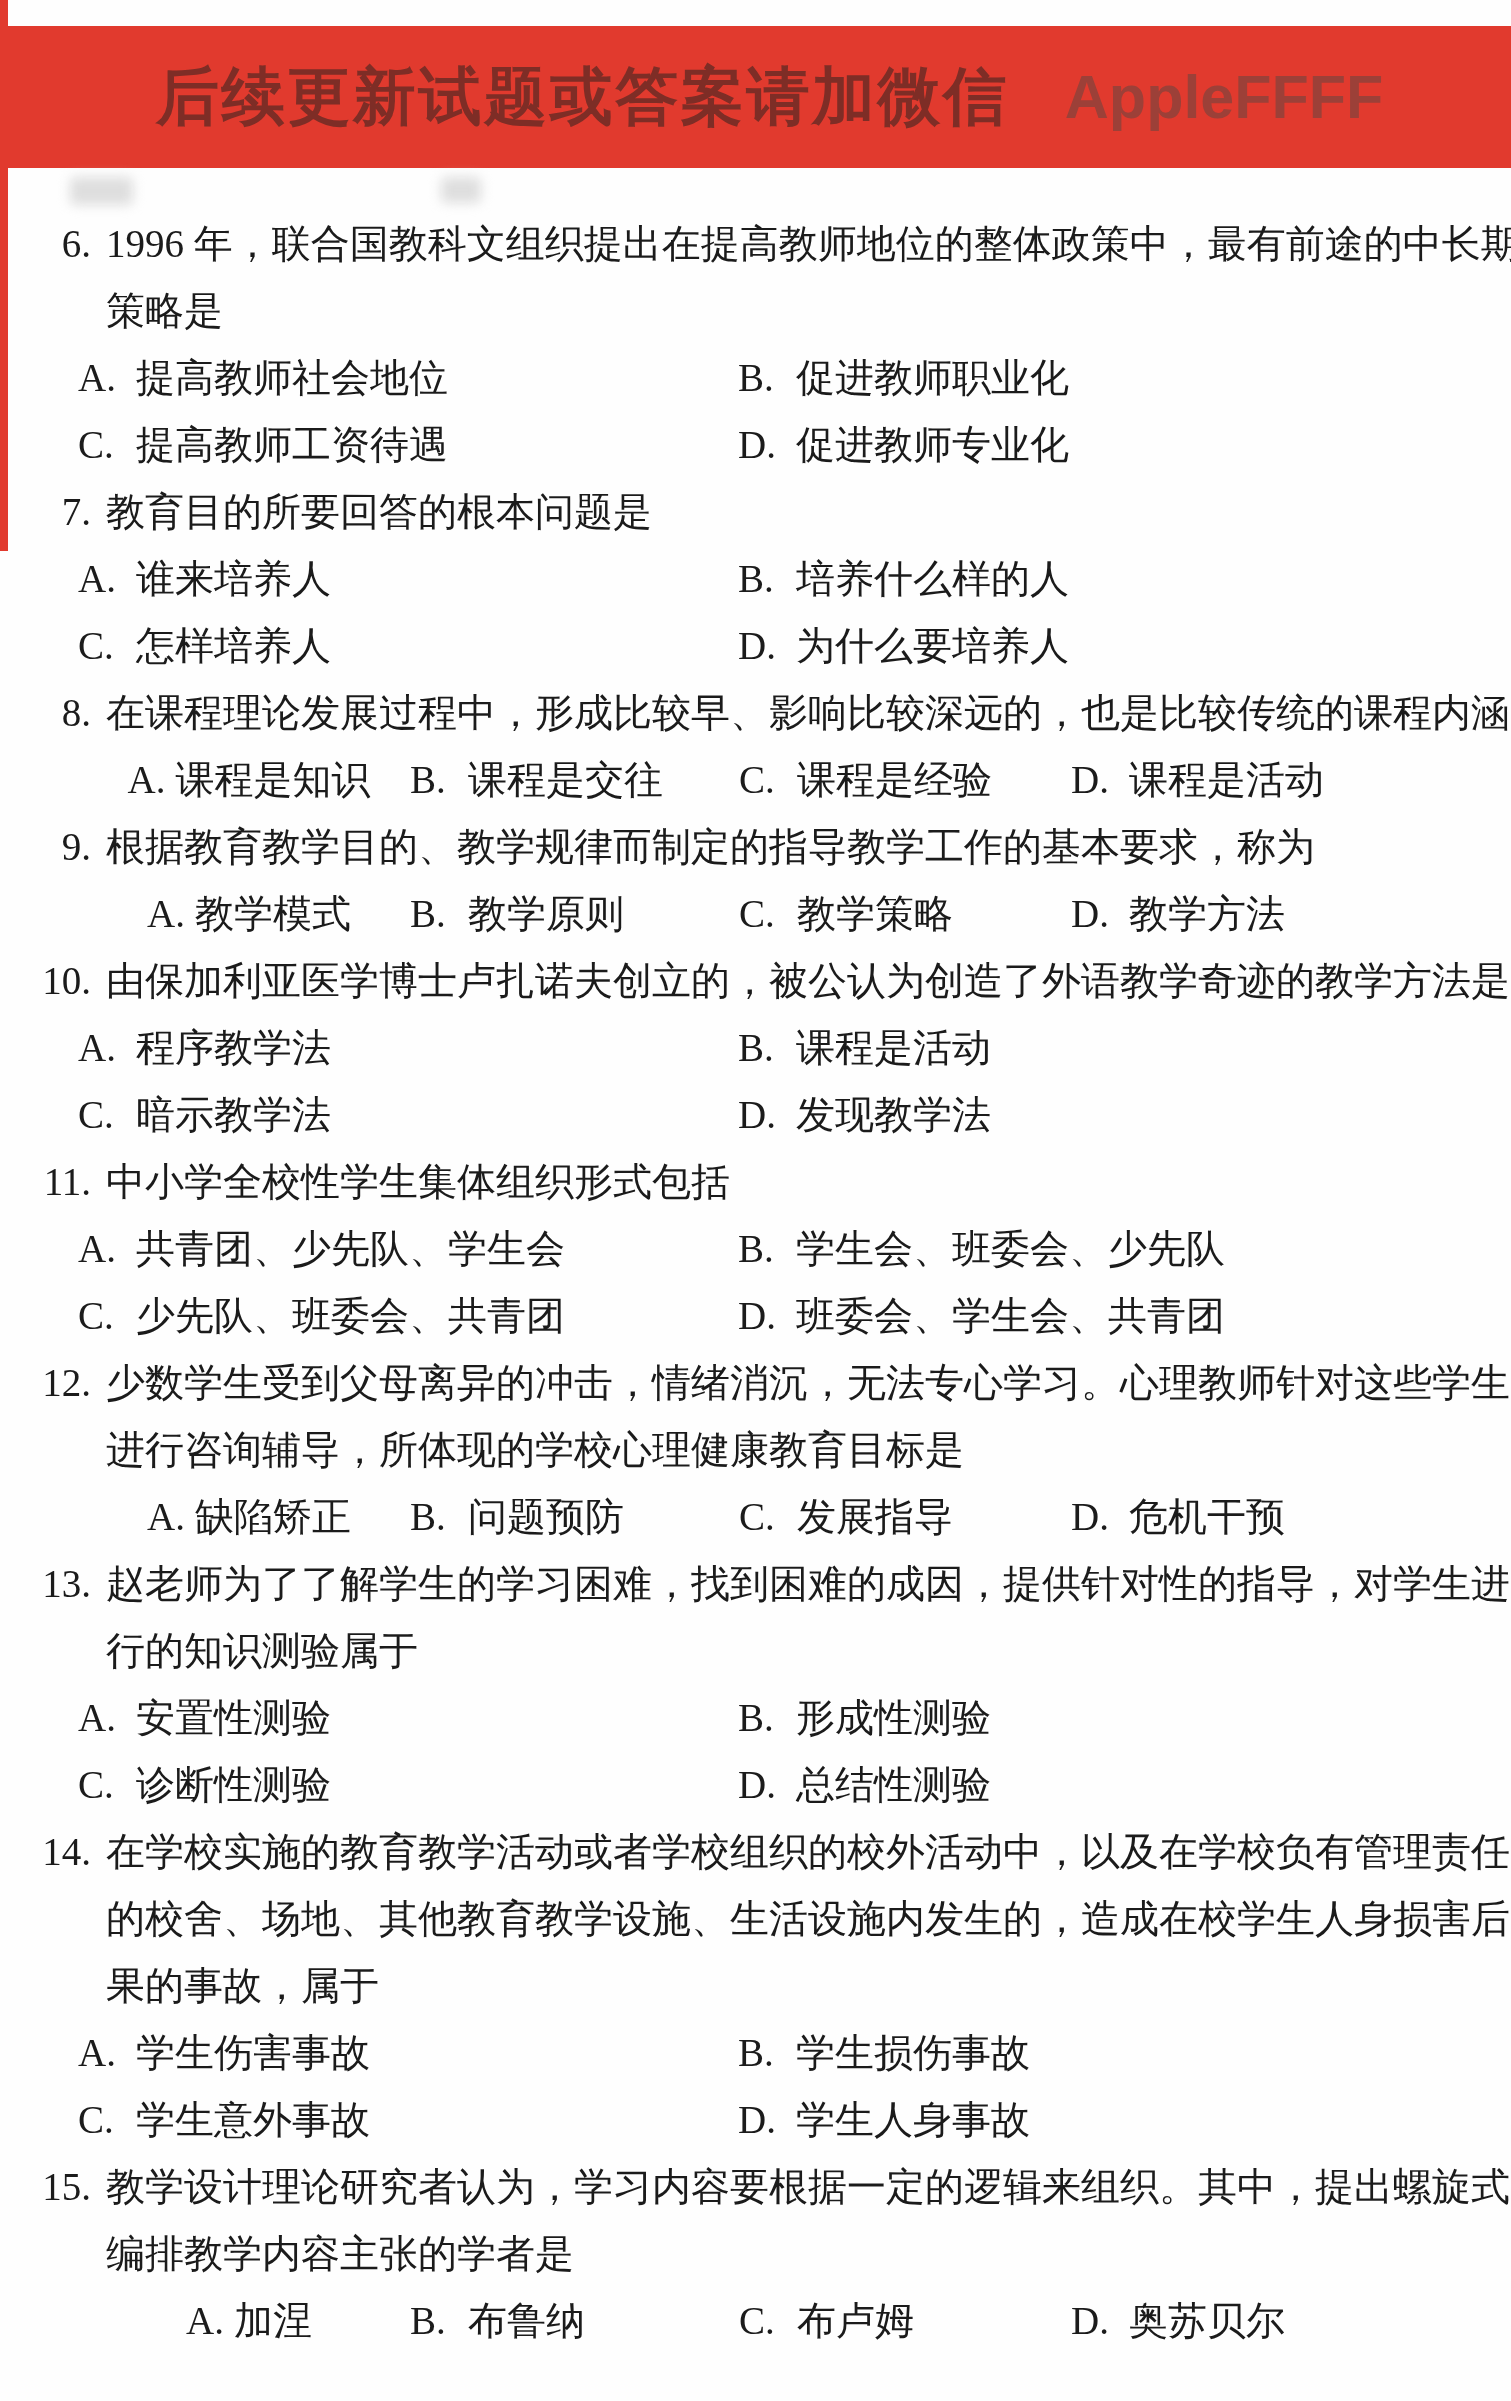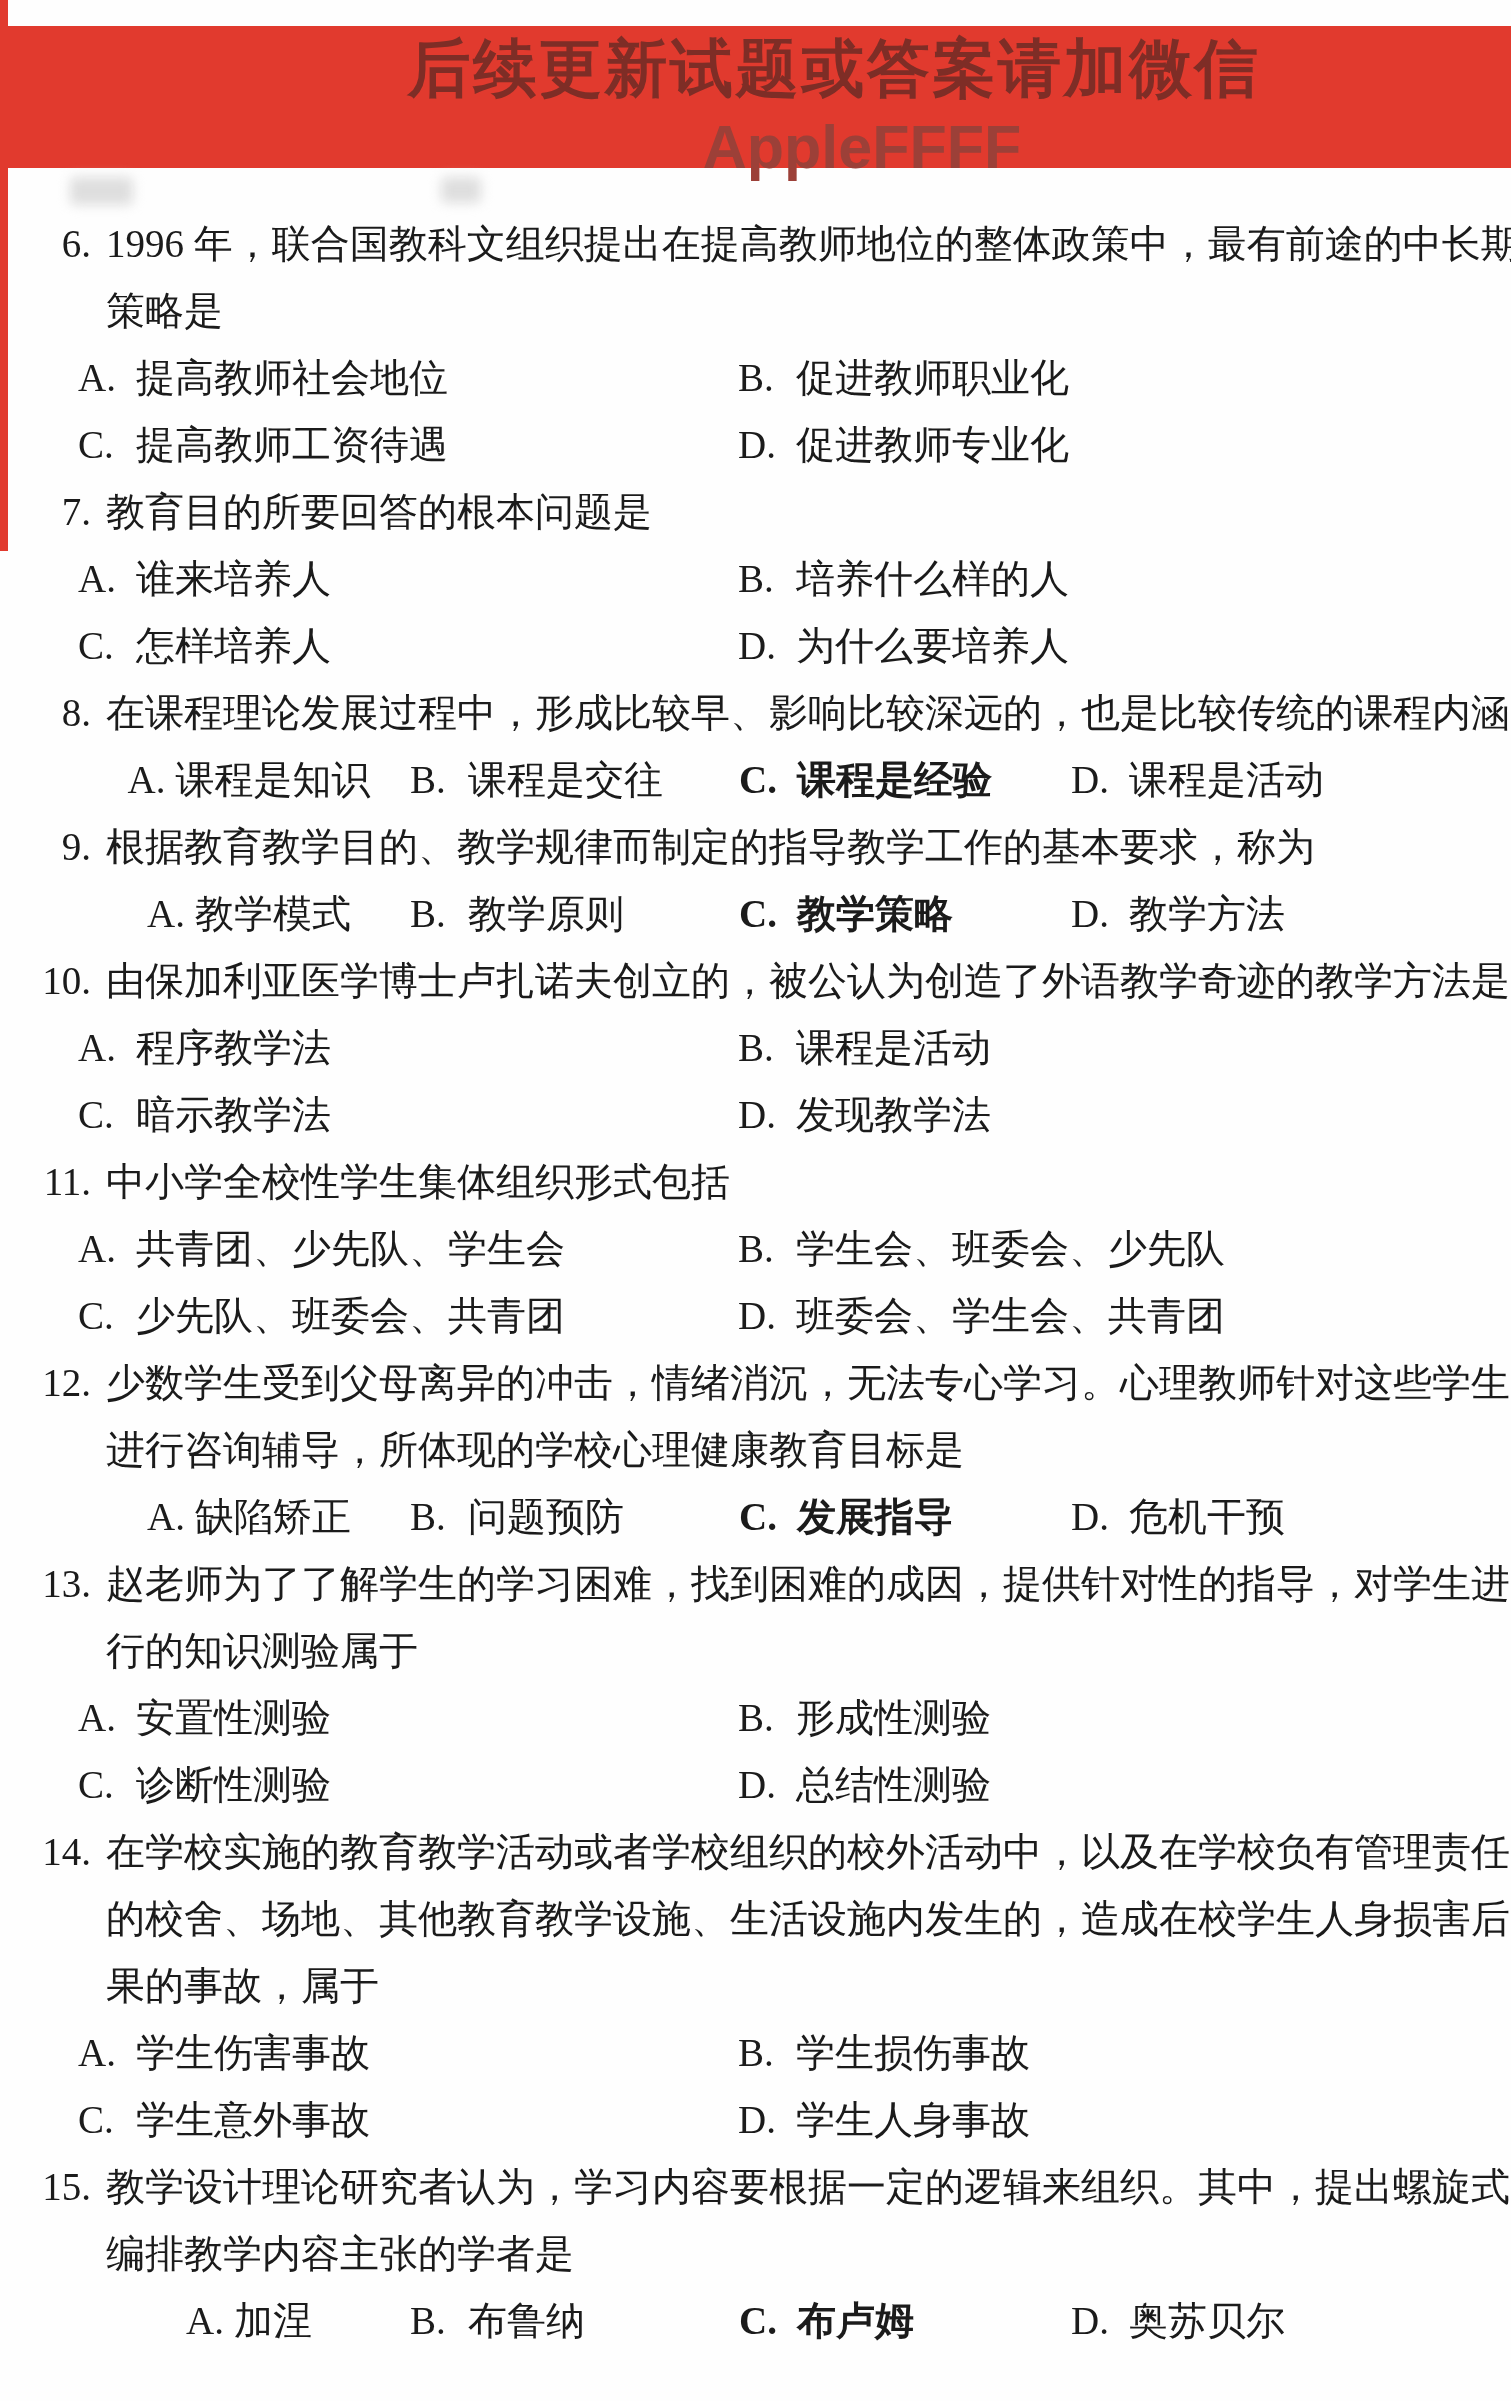--- a/index.html
+++ b/index.html
@@ -17,21 +17,20 @@
   .banner{
     position:absolute;
     top:26px;left:0;
     width:1512px;height:142px;
     background:#e13a2e;
     display:flex;
     align-items:center;
     padding-left:156px;
     box-sizing:border-box;
     font-family:"Liberation Sans","DejaVu Sans",sans-serif;
-    flex-direction:column;
   }
   .banner .notice{
     font-size:63px;
     font-weight:700;
     letter-spacing:2.6px;
     color:#7e2d26;
     white-space:nowrap;
   }
   .banner .wechat{
     font-size:61px;
@@ -68,21 +67,21 @@
     text-align:right;
   }
   .stem{padding-left:15px;}
   .cont{padding-left:106px;}
   .opts{padding-left:78px;display:flex;}
   .row2 .cell{width:660px;flex:0 0 auto;}
   .row2 .cell:last-child{width:auto;}
   .row4 .cell{flex:0 0 auto;}
   .row4 .cell.c1{width:332px;text-align:center;}
   .row4 .cell.c2{width:329px;}
-  .row4 .cell.c3{width:332px;font-weight:bold;}
+  .row4 .cell.c3{width:332px;}
   .opt-label{display:inline-block;min-width:58px;}
 </style>
 </head>
 <body>
 
 <div class="page">
 
   <div class="left-strip"></div>
 
   <div class="banner">

